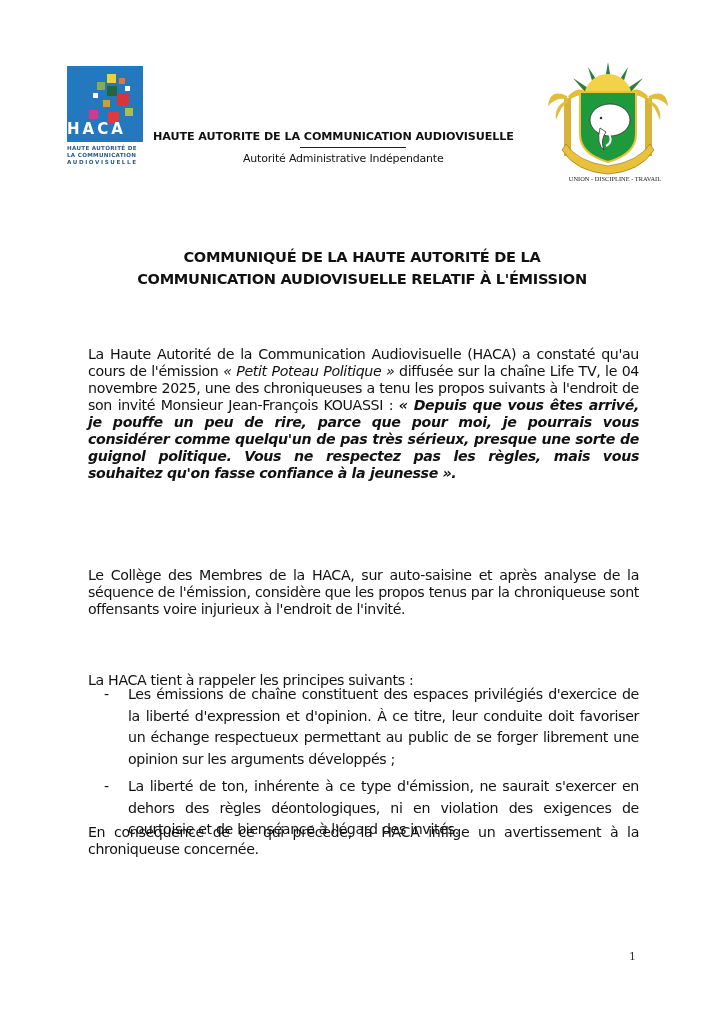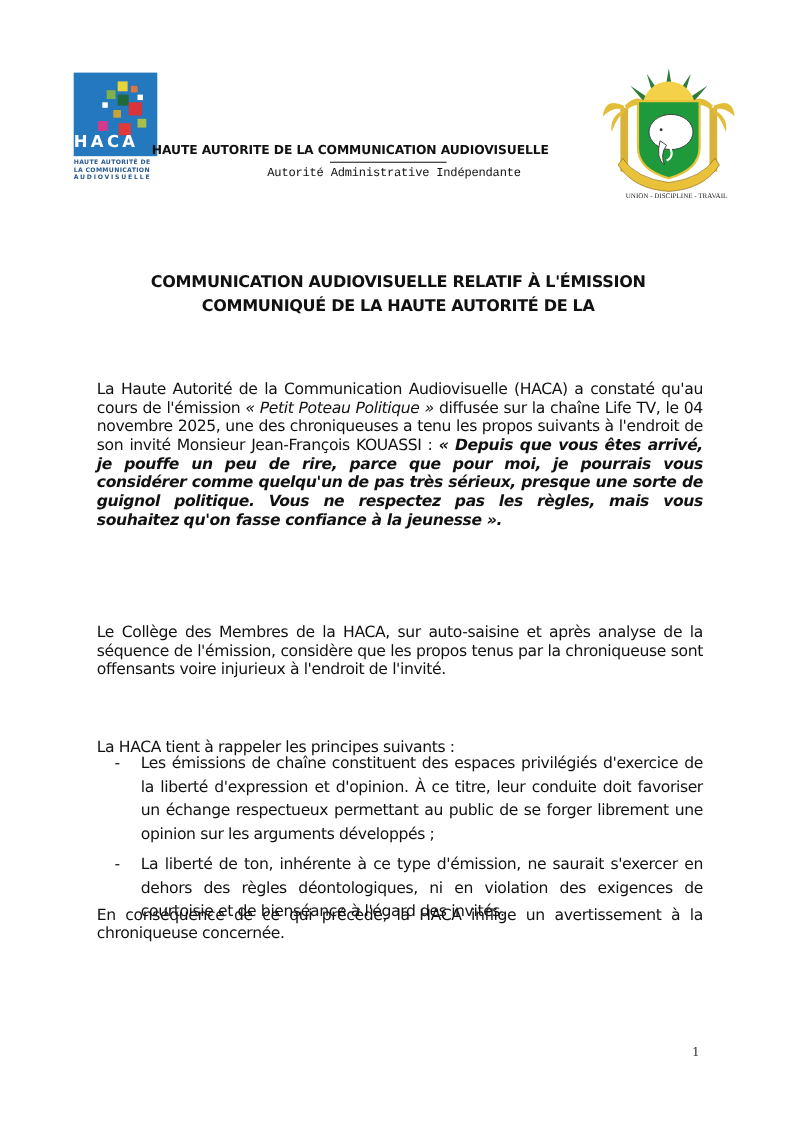--- a/index.html
+++ b/index.html
@@ -9,24 +9,24 @@
 
   
   #haca-logo { left:67px; top:66px; width:76px; height:76px; background:#2478bd; overflow:hidden; }
   #haca-logo .sq { position:absolute; }
   #haca-wordmark { left:67px; top:120px; width:76px; text-align:left; color:#fff;
                    font-family:"DejaVu Sans", sans-serif; font-weight:bold; font-size:15px; letter-spacing:3px; }
   #haca-caption { left:67px; top:145px; width:90px; font-size:5.6px; line-height:7px; color:#2a5a90;
                   font-weight:bold; letter-spacing:0.3px; }
 
   
-  #org-name { left:138px; top:130px; width:400px; font-family:"DejaVu Sans", sans-serif; font-weight:bold;
+  #org-name { left:153px; top:130px; width:400px; font-family:"DejaVu Sans", sans-serif; font-weight:bold;
               font-size:11.2px; letter-spacing:-0.1px; white-space:nowrap; }
   #org-rule { left:300px; top:147px; width:106px; height:1px; background:#222; }
-  #org-sub { left:243px; top:152px; width:240px; font-size:11px; white-space:nowrap; letter-spacing:-0.2px;font-family:Liberation Mono, monospace; }
+  #org-sub { left:243px; top:152px; width:240px; font-size:11px; white-space:nowrap; letter-spacing:-0.2px; }
 
   
   #coat { left:548px; top:58px; width:120px; height:118px; }
   #motto { left:560px; top:175px; width:110px; font-size:6.4px; letter-spacing:0; white-space:nowrap; text-align:center; color:#222;font-family:Liberation Serif, serif; }
 
   
   #title { left:108px; top:246px; width:508px; text-align:center; font-weight:bold; font-size:14.6px; line-height:22px; letter-spacing:-0.3px; }
   #title i { font-style:italic; }
 
   
@@ -84,22 +84,22 @@
     <ellipse cx="62" cy="62" rx="20" ry="16" fill="#ffffff" stroke="#333" stroke-width="0.8"></ellipse>
     <path d="M52 70 Q48 86 56 92 Q52 82 58 74 Z" fill="#ffffff" stroke="#333" stroke-width="0.8"></path>
     <path d="M60 74 Q66 84 58 88" fill="none" stroke="#fff" stroke-width="2"></path>
     <circle cx="53" cy="60" r="1.3" fill="#333"></circle>
   </g>
   <path d="M18 86 Q30 104 60 108 Q90 104 102 86 L106 92 Q92 114 60 116 Q28 114 14 92 Z" fill="#e9c23a" stroke="#8a6a1a" stroke-width="0.6"></path>
 </svg>
 <div id="motto" class="abs">UNION - DISCIPLINE - TRAVAIL</div>
 
 <div id="title" class="abs">
+  <div>COMMUNIQUÉ DE LA HAUTE AUTORITÉ DE LA</div>
   <div>COMMUNICATION AUDIOVISUELLE RELATIF À L'ÉMISSION</div>
-  <div>COMMUNIQUÉ DE LA HAUTE AUTORITÉ DE LA</div>
 </div>
 
 <div class="para" style="top:346px">
   <span>La Haute Autorité de la Communication Audiovisuelle (HACA) a constaté qu'au cours de l'émission </span><i>« Petit Poteau Politique »</i><span> diffusée sur la chaîne Life TV, le 04 novembre 2025, une des chroniqueuses a tenu les propos suivants à l'endroit de son invité Monsieur Jean-François KOUASSI :</span>
   <span class="quote">« Depuis que vous êtes arrivé, je pouffe un peu de rire, parce que pour moi, je pourrais vous considérer comme quelqu'un de pas très sérieux, presque une sorte de guignol politique. Vous ne respectez pas les règles, mais vous souhaitez qu'on fasse confiance à la jeunesse ».</span>
 </div>
 
 <div class="para" style="top:567px">Le Collège des Membres de la HACA, sur auto-saisine et après analyse de la séquence de l'émission, considère que les propos tenus par la chroniqueuse sont offensants voire injurieux à l'endroit de l'invité.</div>
 
 <div class="para" style="top:672px">La HACA tient à rappeler les principes suivants :</div>

